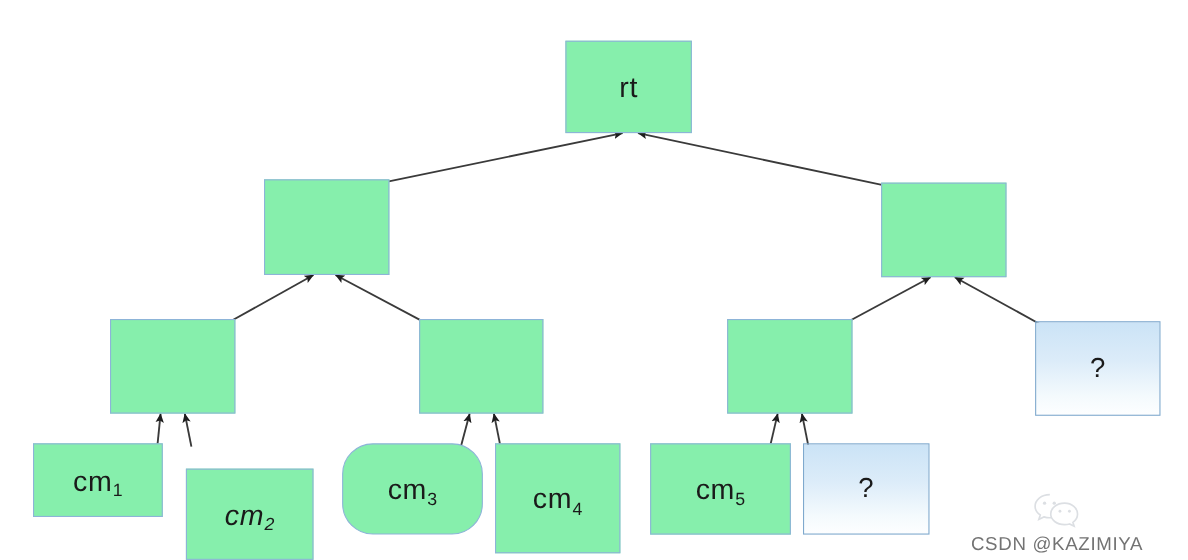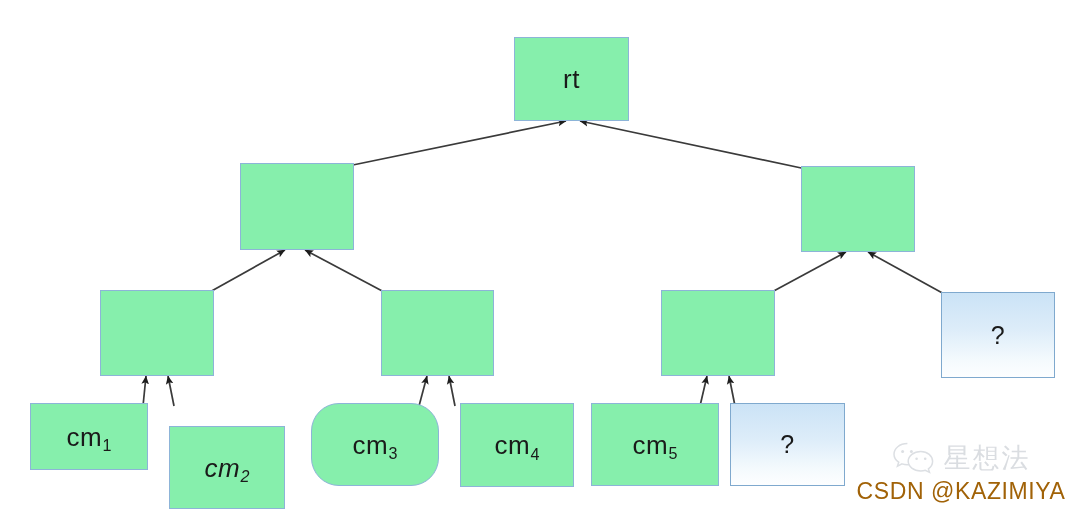--- a/index.html
+++ b/index.html
@@ -76,22 +76,22 @@
     display: block;
   }
   #wm-name {
     font-size: 27px;
     color: #dadde1;
     letter-spacing: 2px;
     line-height: 1;
   }
   #wm-credit {
     margin-top: 2px;
-    font-size: 23px;
-    color: #a16207;
+    font-size: 17px;
+    color: #737373;
     letter-spacing: 0.6px;
     line-height: 1;
   }
 </style>
 </head>
 <body>
 
 <div id="canvas">
 
   <svg id="edges" viewBox="0 0 1080 509" width="1080" height="509" xmlns="http://www.w3.org/2000/svg">
@@ -130,21 +130,21 @@
       </div>
       <div class="node" style="left: 30px; top: 403px; width: 118px; height: 67px;">
         <span class="node-label">cm<sub>1</sub></span>
       </div>
       <div class="node" style="left: 169px; top: 426px; width: 116px; height: 83px; font-style: italic;">
         <span class="node-label">cm<sub>2</sub></span>
       </div>
       <div class="node" style="left: 311px; top: 403px; width: 128px; height: 83px; border-radius: 28px;">
         <span class="node-label">cm<sub>3</sub></span>
       </div>
-      <div class="node" style="left: 460px; top: 403px; width: 114px; height: 84px;">
+      <div class="node" style="left: 450px; top: 403px; width: 114px; height: 100px;">
         <span class="node-label">cm<sub>4</sub></span>
       </div>
       <div class="node" style="left: 591px; top: 403px; width: 128px; height: 83px;">
         <span class="node-label">cm<sub>5</sub></span>
       </div>
       <div class="node gradient qmark" style="left: 730px; top: 403px; width: 115px; height: 83px;">
         <span class="node-label">?</span>
       </div>
     </div>
 
@@ -157,18 +157,17 @@
           <path d="M28.8 10.4 c-7.2 0-12.6 4.6-12.6 9.9 0 5.3 5.4 9.6 12.6 9.6 1.6 0 3.1-0.2 4.5-0.6
                    l4.2 2.1 -1.1-3.5 c2.6-1.8 4.2-4.5 4.2-7.6 0-5.3-5.1-9.9-11.8-9.9 Z"></path>
         </g>
         <g fill="#dcdfe3">
           <circle cx="10.6" cy="10.4" r="1.5"></circle>
           <circle cx="19.4" cy="10.4" r="1.5"></circle>
           <circle cx="24.6" cy="17.8" r="1.3"></circle>
           <circle cx="33.2" cy="17.8" r="1.3"></circle>
         </g>
       </svg>
-      <span id="wm-name">星想法</span>
     </div>
     <div id="wm-credit">CSDN @KAZIMIYA</div>
   </div>
 
 </div>
 
 </body></html>

